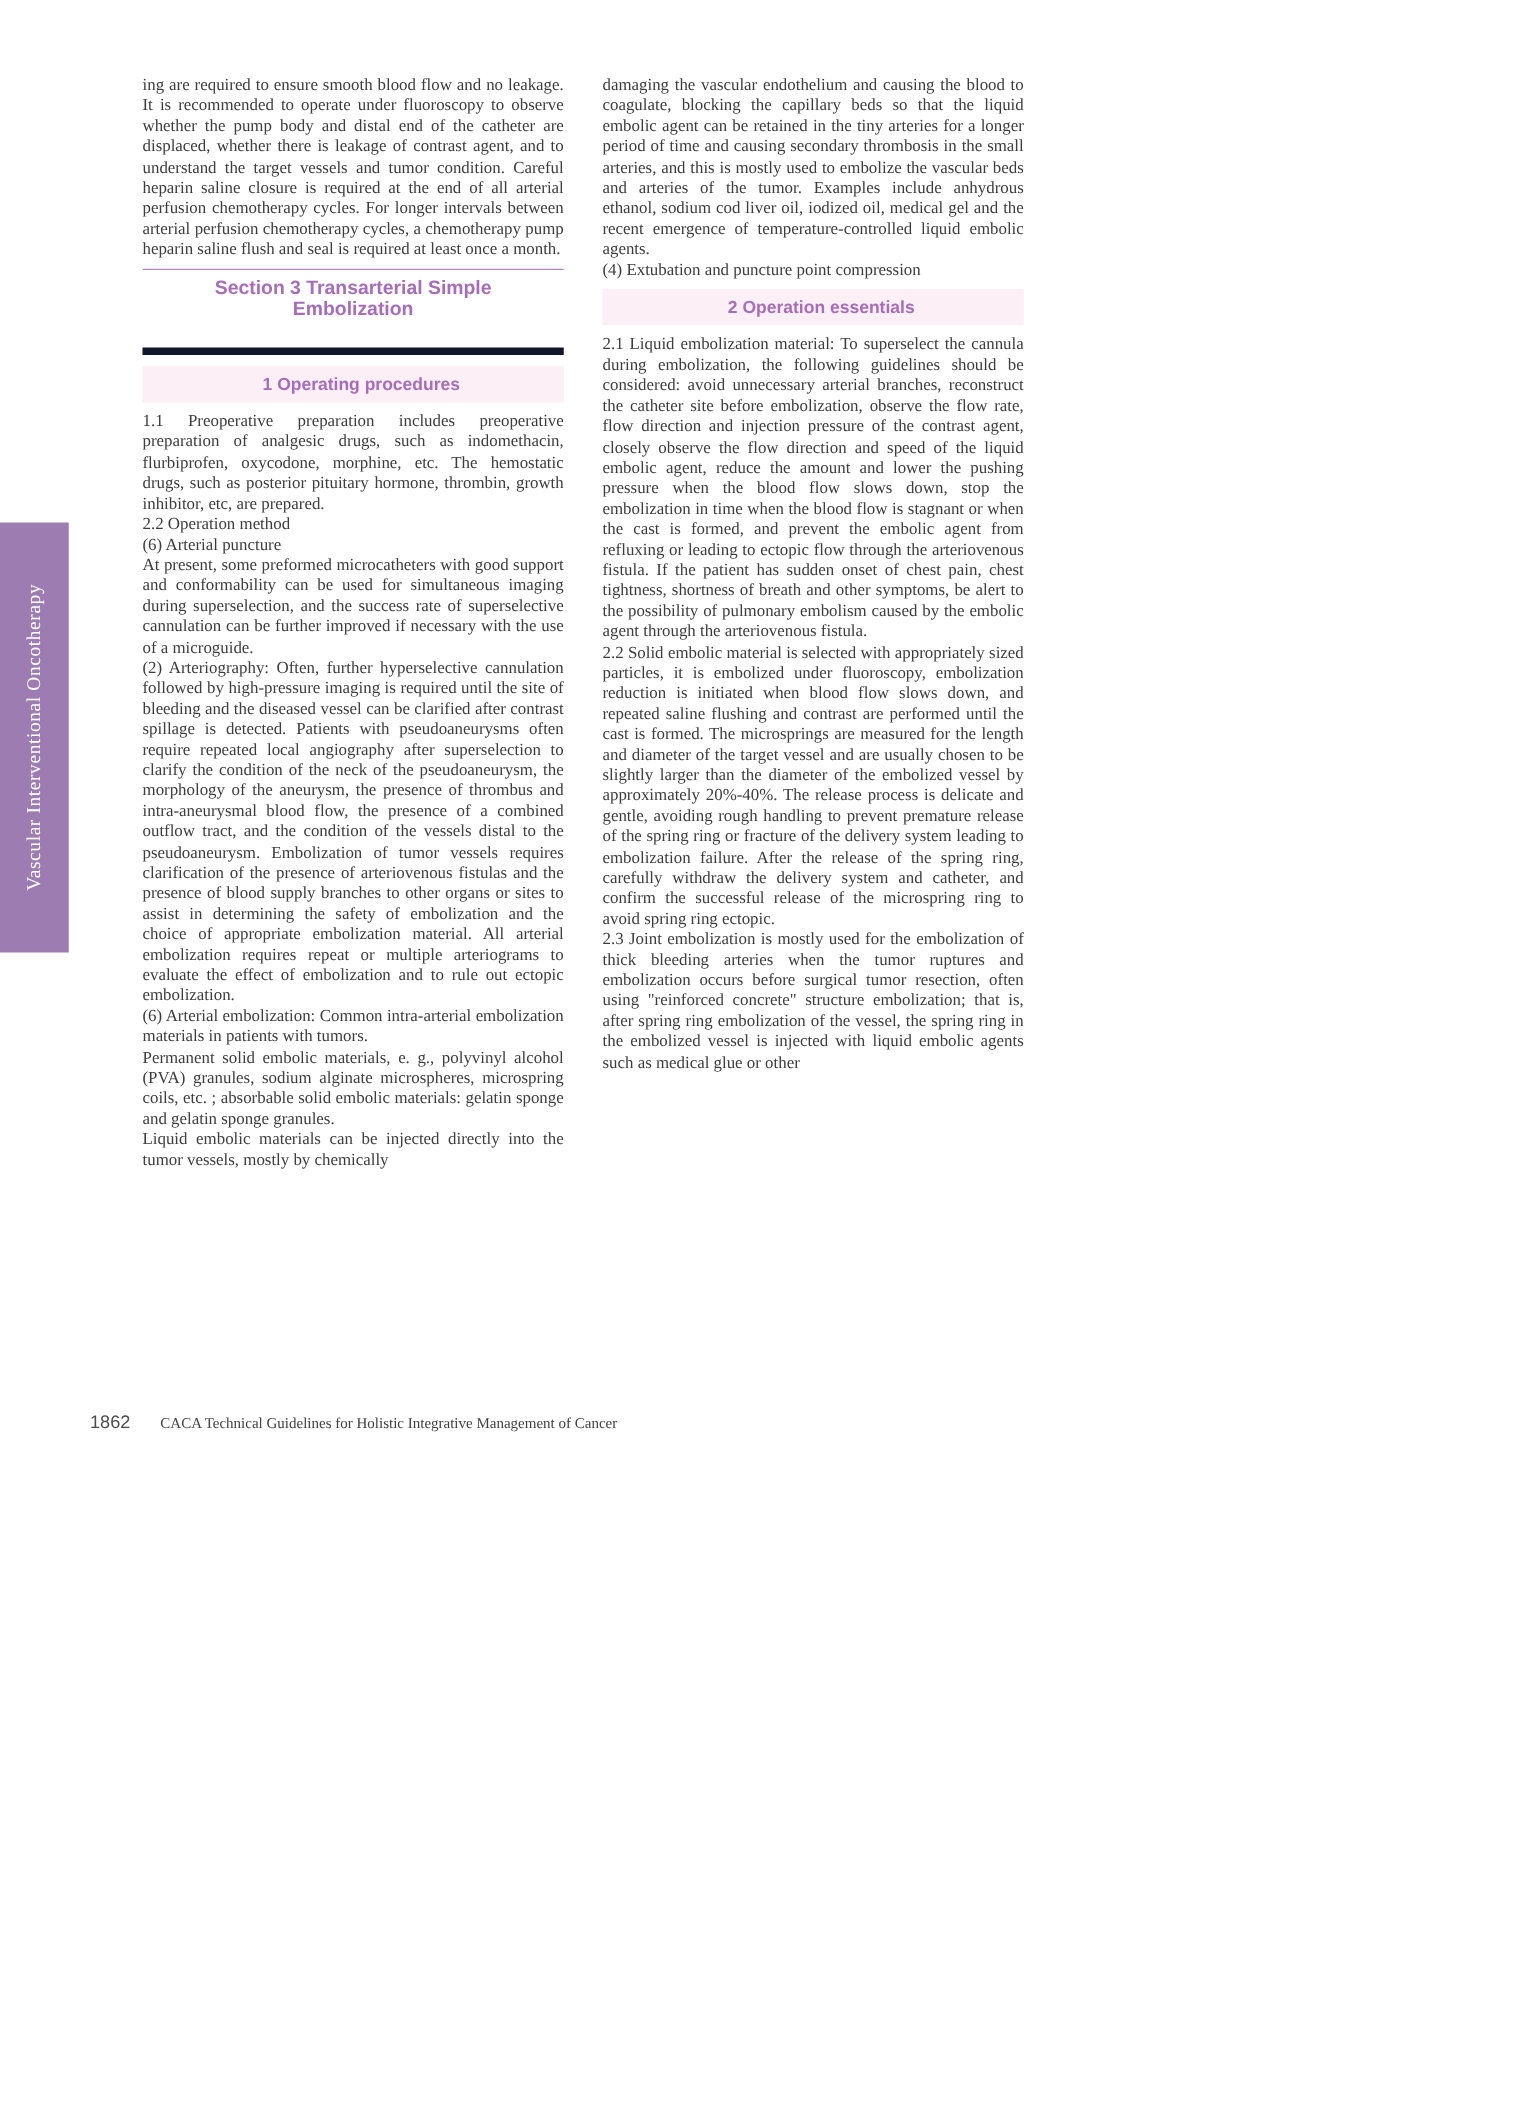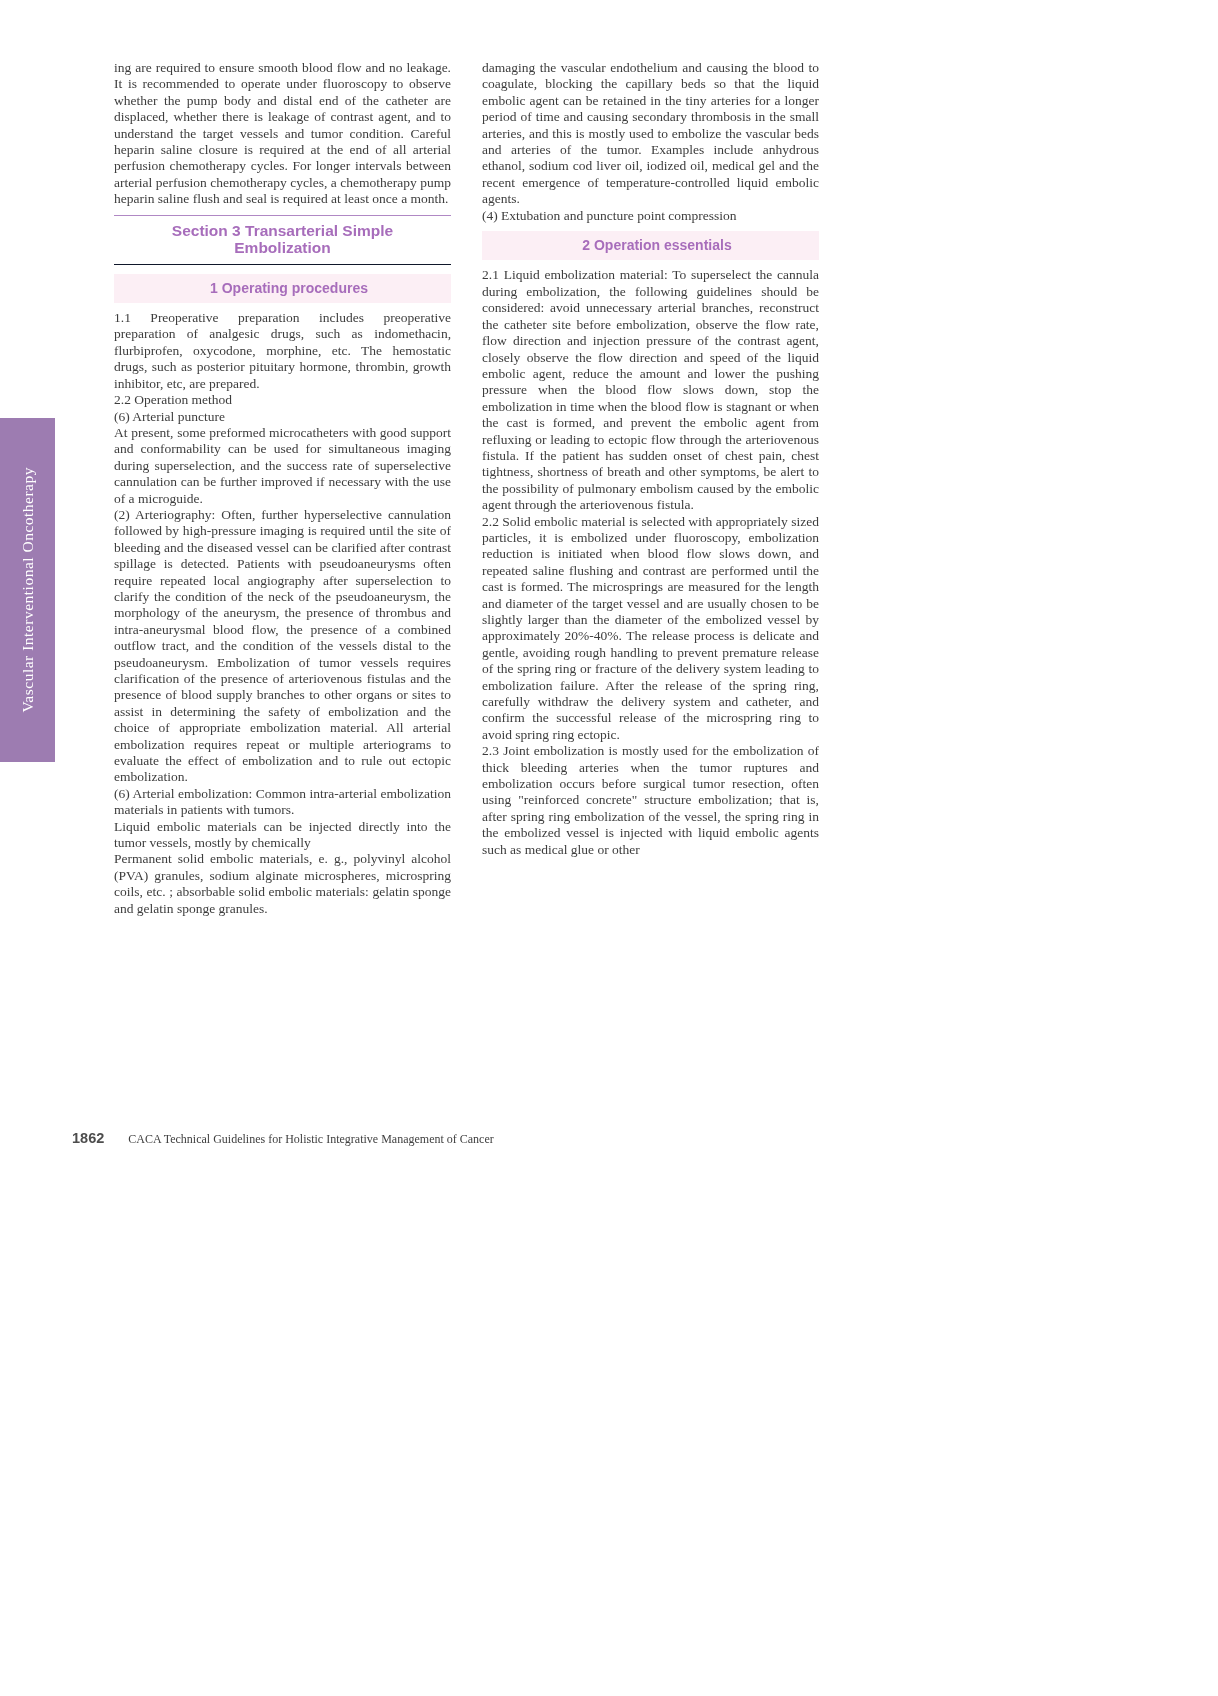--- a/index.html
+++ b/index.html
@@ -50,22 +50,22 @@
     font-size: 13.5px;
     line-height: 16.4px;
     color: #3d3d3d;
   }
   .col p.para { margin: 0; }
 
   
   .section-heading-block {
     margin-top: 7px;
     border-top: 1px solid #b088c4;
-    border-bottom: 1px solid #0f172a;
-    padding: 6px 0 8px 0;
+    border-bottom: 6px solid #0f172a;
+    padding: 6px 0 22px 0;
   }
   .section-title {
     font-family: "Liberation Sans", sans-serif;
     font-weight: bold;
     font-size: 15.5px;
     line-height: 17px;
     color: #a76dbb;
     text-align: center;
     padding: 0 36px;
   }
@@ -89,21 +89,20 @@
     left: 72px;
     top: 1130px;
     display: flex;
     align-items: baseline;
     gap: 24px;
   }
   .page-number {
     font-family: "Liberation Sans", sans-serif;
     font-size: 14.5px;
     color: #4d4d4d;
-    font-weight: bold;
   }
   .book-title {
     font-family: "Liberation Serif", serif;
     font-size: 12px;
     color: #404040;
   }
 </style>
 </head>
 <body>
 
@@ -122,22 +121,22 @@
 
     <div class="band">1 Operating procedures</div>
 
     <div>
         <p class="para">1.1 Preoperative preparation includes preoperative preparation of analgesic drugs, such as indomethacin, flurbiprofen, oxycodone, morphine, etc. The hemostatic drugs, such as posterior pituitary hormone, thrombin, growth inhibitor, etc, are prepared.</p>
         <p class="para">2.2 Operation method</p>
         <p class="para">(6) Arterial puncture</p>
         <p class="para">At present, some preformed microcatheters with good support and conformability can be used for simultaneous imaging during superselection, and the success rate of superselective cannulation can be further improved if necessary with the use of a microguide.</p>
         <p class="para">(2) Arteriography: Often, further hyperselective cannulation followed by high-pressure imaging is required until the site of bleeding and the diseased vessel can be clarified after contrast spillage is detected. Patients with pseudoaneurysms often require repeated local angiography after superselection to clarify the condition of the neck of the pseudoaneurysm, the morphology of the aneurysm, the presence of thrombus and intra-aneurysmal blood flow, the presence of a combined outflow tract, and the condition of the vessels distal to the pseudoaneurysm. Embolization of tumor vessels requires clarification of the presence of arteriovenous fistulas and the presence of blood supply branches to other organs or sites to assist in determining the safety of embolization and the choice of appropriate embolization material. All arterial embolization requires repeat or multiple arteriograms to evaluate the effect of embolization and to rule out ectopic embolization.</p>
         <p class="para">(6) Arterial embolization: Common intra-arterial embolization materials in patients with tumors.</p>
+        <p class="para">Permanent solid embolic materials, e. g., polyvinyl alcohol (PVA) granules, sodium alginate microspheres, microspring coils, etc. ; absorbable solid embolic materials: gelatin sponge and gelatin sponge granules.</p>
         <p class="para">Liquid embolic materials can be injected directly into the tumor vessels, mostly by chemically</p>
-        <p class="para">Permanent solid embolic materials, e. g., polyvinyl alcohol (PVA) granules, sodium alginate microspheres, microspring coils, etc. ; absorbable solid embolic materials: gelatin sponge and gelatin sponge granules.</p>
       </div>
   </div>
 
   <div class="col">
     <div>
         <p class="para">damaging the vascular endothelium and causing the blood to coagulate, blocking the capillary beds so that the liquid embolic agent can be retained in the tiny arteries for a longer period of time and causing secondary thrombosis in the small arteries, and this is mostly used to embolize the vascular beds and arteries of the tumor. Examples include anhydrous ethanol, sodium cod liver oil, iodized oil, medical gel and the recent emergence of temperature-controlled liquid embolic agents.</p>
         <p class="para">(4) Extubation and puncture point compression</p>
       </div>
 
     <div class="band right-band">2 Operation essentials</div>

